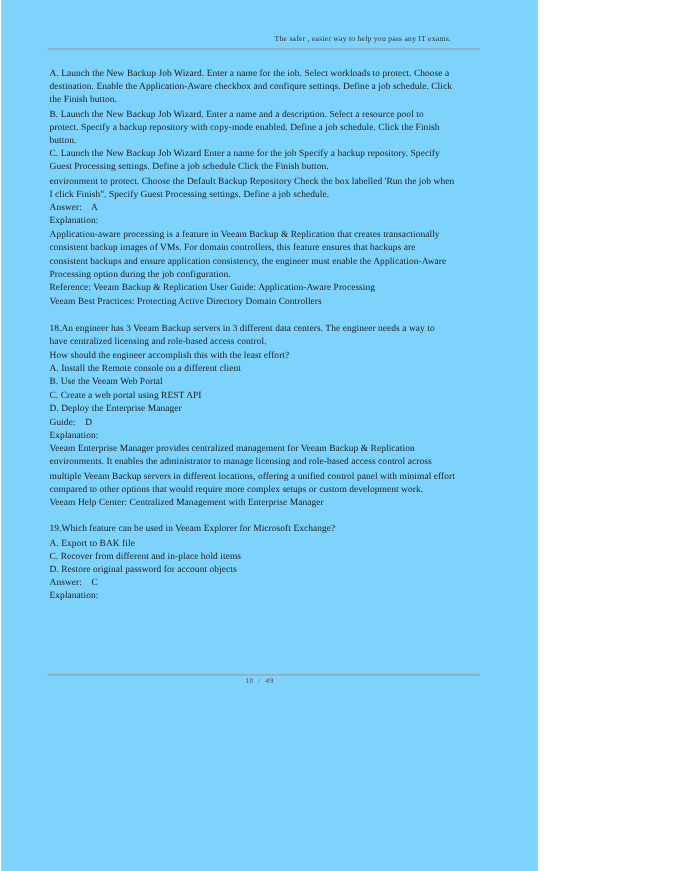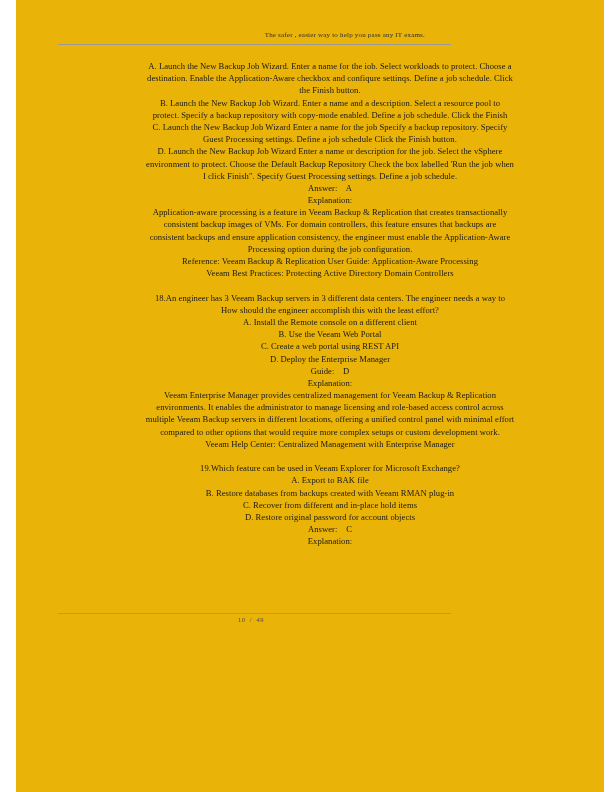--- a/index.html
+++ b/index.html
@@ -4,23 +4,23 @@
 <style>
   * { margin: 0; padding: 0; box-sizing: border-box; }
   html, body { background: #ffffff; }
   body {
     width: 612px; height: 792px;
     font-family: "Liberation Serif", serif;
     position: relative;
     overflow: hidden;
   }
   .page {
-    position: absolute; left: 16px; top: 0;
-    width: 588px; height: 792px;
-    background: #eab308;
+    position: absolute; left: 1px; top: 0;
+    width: 488px; height: 792px;
+    background: #7dd3fc;
   }
   .header-tagline {
     position: absolute;
     top: 31px; left: 42px; width: 393px;
     text-align: right;
     padding-right: 26px;
     font-size: 7px;
     letter-spacing: 0.2px;
     color: #2e2e2e;
     white-space: pre;
@@ -28,21 +28,20 @@
   .header-rule {
     position: absolute;
     top: 44px; left: 42px; width: 393px;
     border-top: 1px solid #9a9a9a;
   }
   .doc-body {
     position: absolute;
     top: 60px; left: 44px; width: 540px;
     font-size: 8.6px;
     color: #191919;
-    text-align: center;
   }
   .line {
     height: 12.2px;
     line-height: 12.2px;
     white-space: pre;
     letter-spacing: 0.05px;
   }
   .footer-rule {
     position: absolute;
     top: 613px; left: 42px; width: 393px;
@@ -66,51 +65,51 @@
   <div class="header-tagline">The safer , easier way to help you pass any IT exams.</div>
 
   <div class="header-rule"></div>
 
   <div class="doc-body">
       <div class="line">A. Launch the New Backup Job Wizard. Enter a name for the iob. Select workloads to protect. Choose a</div>
       <div class="line">destination. Enable the Application-Aware checkbox and confiqure settinqs. Define a job schedule. Click</div>
       <div class="line">the Finish button.</div>
       <div class="line">B. Launch the New Backup Job Wizard. Enter a name and a description. Select a resource pool to</div>
       <div class="line">protect. Specify a backup repository with copy-mode enabled. Define a job schedule. Click the Finish</div>
+      <div class="line">button.</div>
       <div class="line">C. Launch the New Backup Job Wizard Enter a name for the job Specify a backup repository. Specify</div>
       <div class="line">Guest Processing settings. Define a job schedule Click the Finish button.</div>
-      <div class="line">D. Launch the New Backup Job Wizard Enter a name or description for the job. Select the vSphere</div>
       <div class="line">environment to protect. Choose the Default Backup Repository Check the box labelled 'Run the job when</div>
       <div class="line">I click Finish". Specify Guest Processing settings. Define a job schedule.</div>
       <div class="line">Answer:    A</div>
       <div class="line">Explanation:</div>
       <div class="line">Application-aware processing is a feature in Veeam Backup &amp; Replication that creates transactionally</div>
       <div class="line">consistent backup images of VMs. For domain controllers, this feature ensures that backups are</div>
       <div class="line">consistent backups and ensure application consistency, the engineer must enable the Application-Aware</div>
       <div class="line">Processing option during the job configuration.</div>
       <div class="line">Reference: Veeam Backup &amp; Replication User Guide: Application-Aware Processing</div>
       <div class="line">Veeam Best Practices: Protecting Active Directory Domain Controllers</div>
       <div class="line"></div>
       <div class="line">18.An engineer has 3 Veeam Backup servers in 3 different data centers. The engineer needs a way to</div>
+      <div class="line">have centralized licensing and role-based access control.</div>
       <div class="line">How should the engineer accomplish this with the least effort?</div>
       <div class="line">A. Install the Remote console on a different client</div>
       <div class="line">B. Use the Veeam Web Portal</div>
       <div class="line">C. Create a web portal using REST API</div>
       <div class="line">D. Deploy the Enterprise Manager</div>
       <div class="line">Guide:    D</div>
       <div class="line">Explanation:</div>
       <div class="line">Veeam Enterprise Manager provides centralized management for Veeam Backup &amp; Replication</div>
       <div class="line">environments. It enables the administrator to manage licensing and role-based access control across</div>
       <div class="line">multiple Veeam Backup servers in different locations, offering a unified control panel with minimal effort</div>
       <div class="line">compared to other options that would require more complex setups or custom development work.</div>
       <div class="line">Veeam Help Center: Centralized Management with Enterprise Manager</div>
       <div class="line"></div>
       <div class="line">19.Which feature can be used in Veeam Explorer for Microsoft Exchange?</div>
       <div class="line">A. Export to BAK file</div>
-      <div class="line">B. Restore databases from backups created with Veeam RMAN plug-in</div>
       <div class="line">C. Recover from different and in-place hold items</div>
       <div class="line">D. Restore original password for account objects</div>
       <div class="line">Answer:    C</div>
       <div class="line">Explanation:</div>
     </div>
 
   <div class="footer-rule"></div>
 
   <div class="footer-page">10  /  49</div>
 

